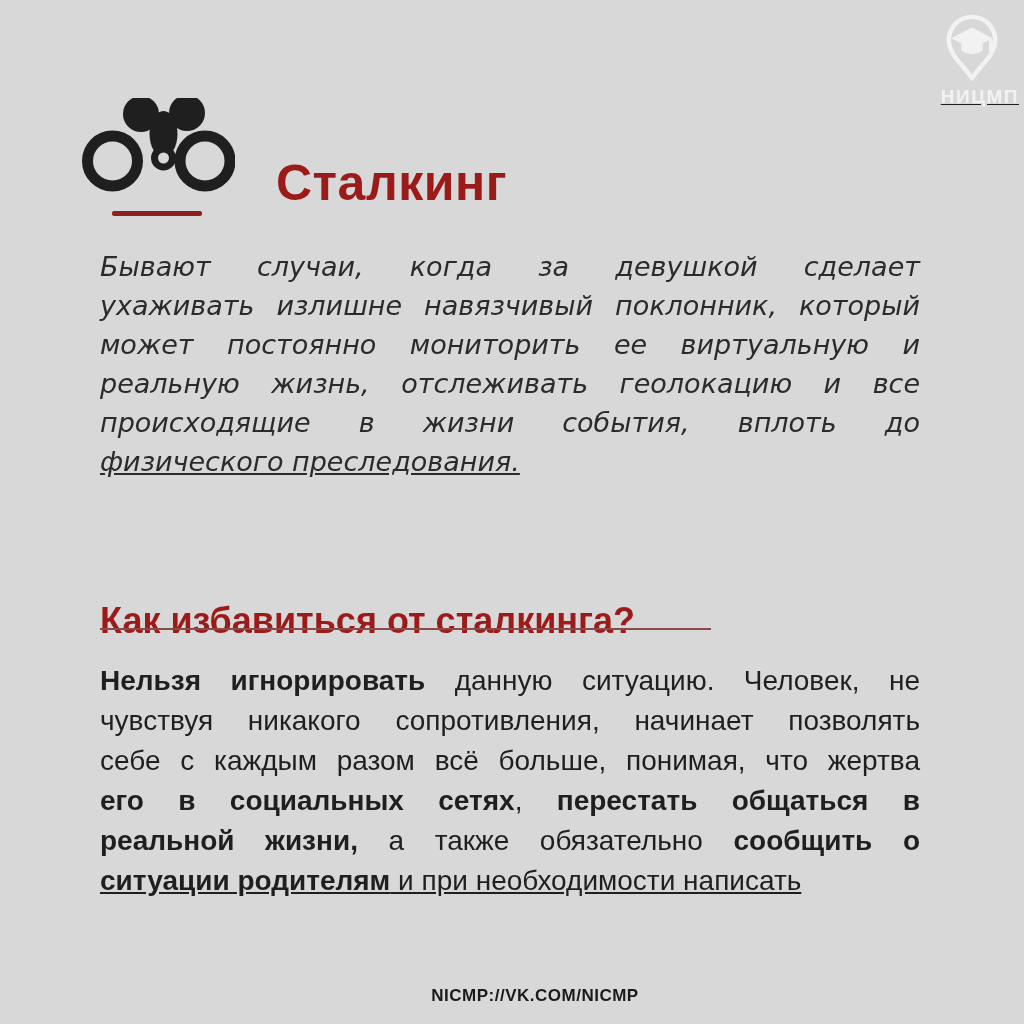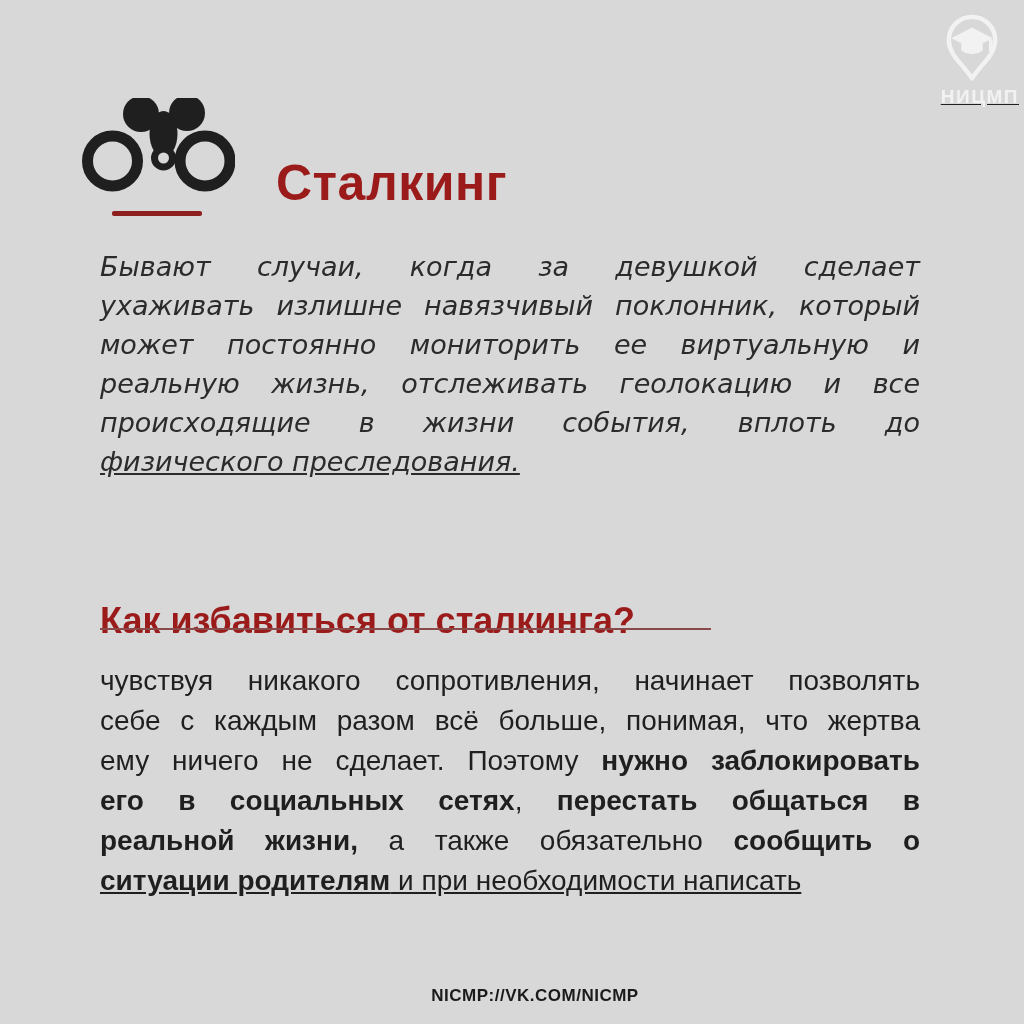--- a/index.html
+++ b/index.html
@@ -114,21 +114,21 @@
     <div class="tline">ухаживать излишне навязчивый поклонник, который</div>
     <div class="tline">может постоянно мониторить ее виртуальную и</div>
     <div class="tline">реальную жизнь, отслеживать геолокацию и все</div>
     <div class="tline">происходящие в жизни события, вплоть до</div>
     <div class="tline">физического преследования.</div>
   </div>
 
 <h2 class="abs section-heading">Как избавиться от сталкинга?</h2>
 <div class="abs section-divider"></div>
 <div class="abs section-body">
+    <div class="tline"><b>Нельзя игнорировать</b><span> данную ситуацию. Человек, не</span></div>
     <div class="tline"><span>чувствуя никакого сопротивления, начинает позволять</span></div>
     <div class="tline"><span>себе с каждым разом всё больше, понимая, что жертва</span></div>
-    <div class="tline"><span>ему ничего не сделает. Поэтому </span><b>нужно заблокировать</b></div>
     <div class="tline"><b>его в социальных сетях</b><span>, </span><b>перестать общаться в</b></div>
     <div class="tline"><b>реальной жизни,</b><span> а также обязательно </span><b>сообщить о</b></div>
     <div class="tline"><b>ситуации родителям</b><span> и при необходимости написать</span></div>
   </div>
 
 <div class="abs footer">NICMP://VK.COM/NICMP</div>
 
 </body></html>

